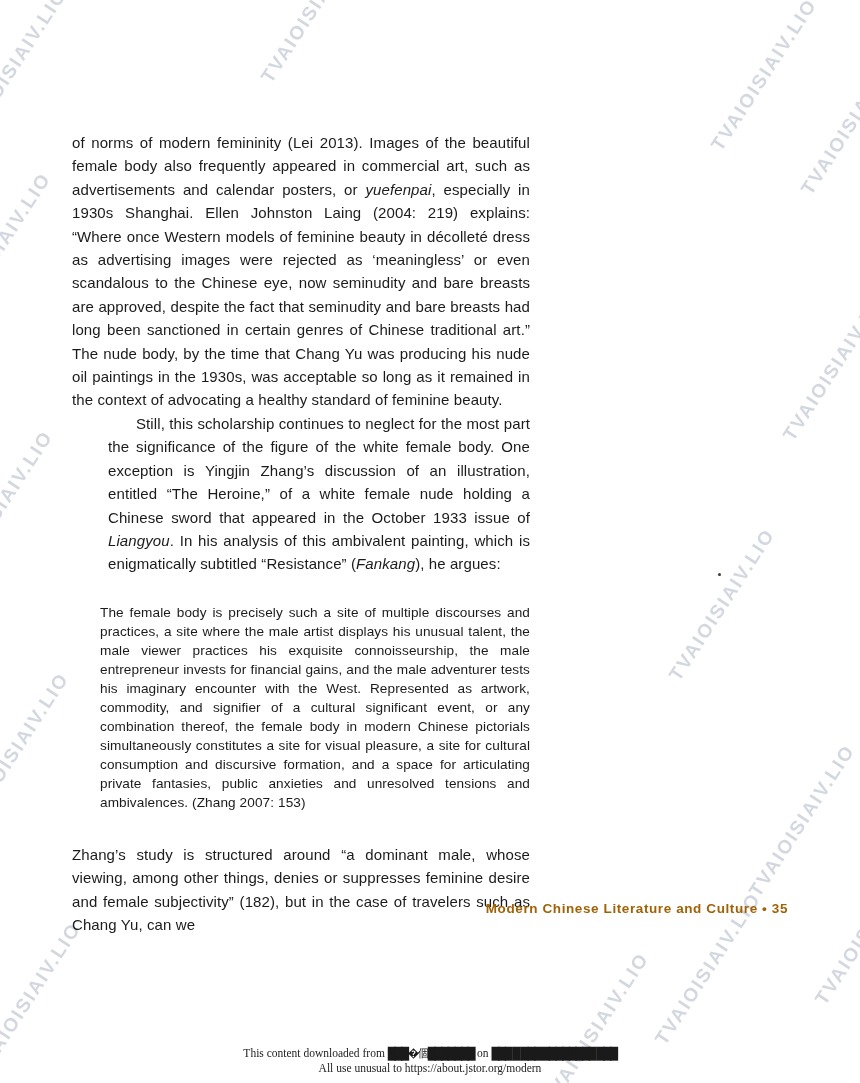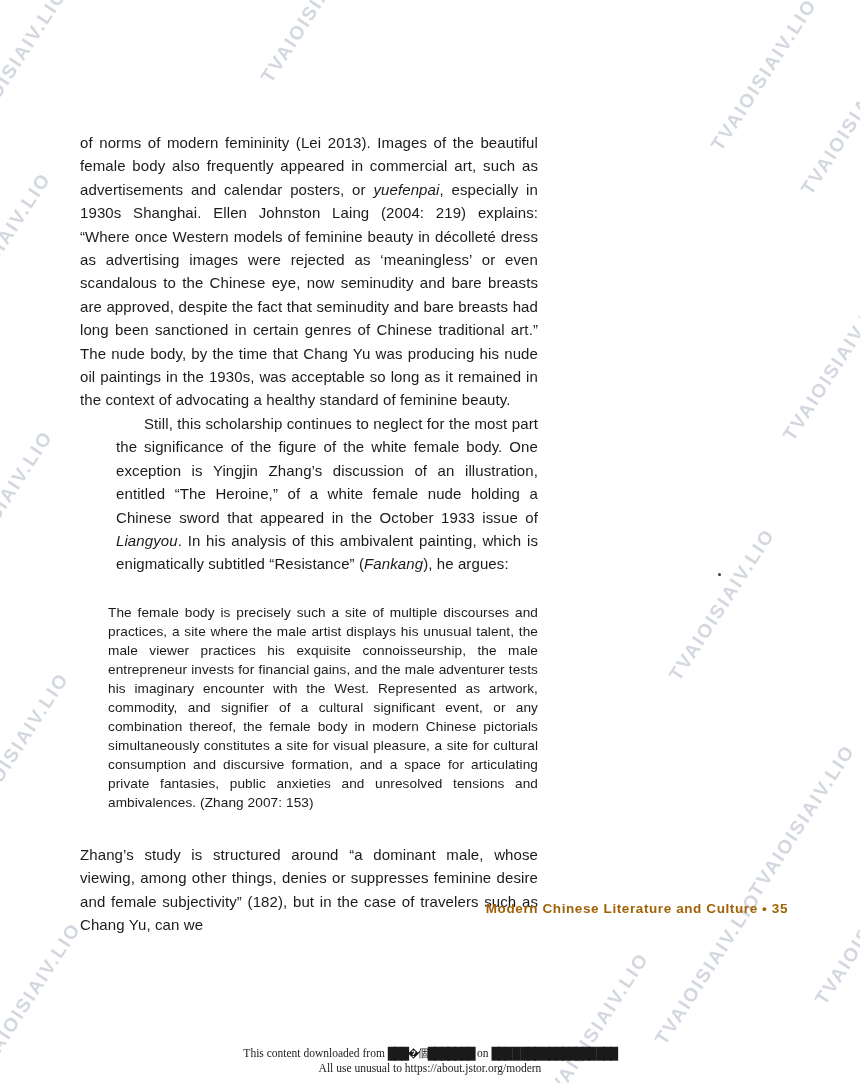--- a/index.html
+++ b/index.html
@@ -24,21 +24,21 @@
     color: #bcc3cf;
     opacity: 0.65;
     transform: rotate(-57deg);
     transform-origin: 0 50%;
     user-select: none;
   }
 
   
   .text-col {
     position: absolute;
-    left: 80px; top: 131px;
+    left: 72px; top: 131px;
     width: 458px;
   }
   .body-p {
     margin: 0;
     font-size: 15px;
     line-height: 23.4px;
     text-align: justify;
     letter-spacing: 0.1px;
   }
   .body-p.indent { text-indent: 28px; margin-left: 36px; }

